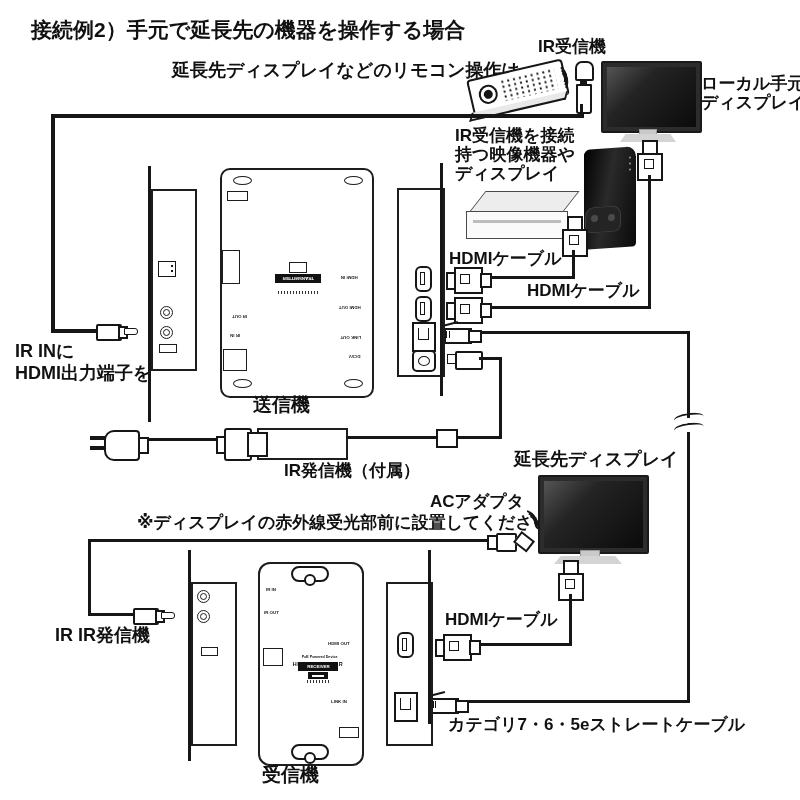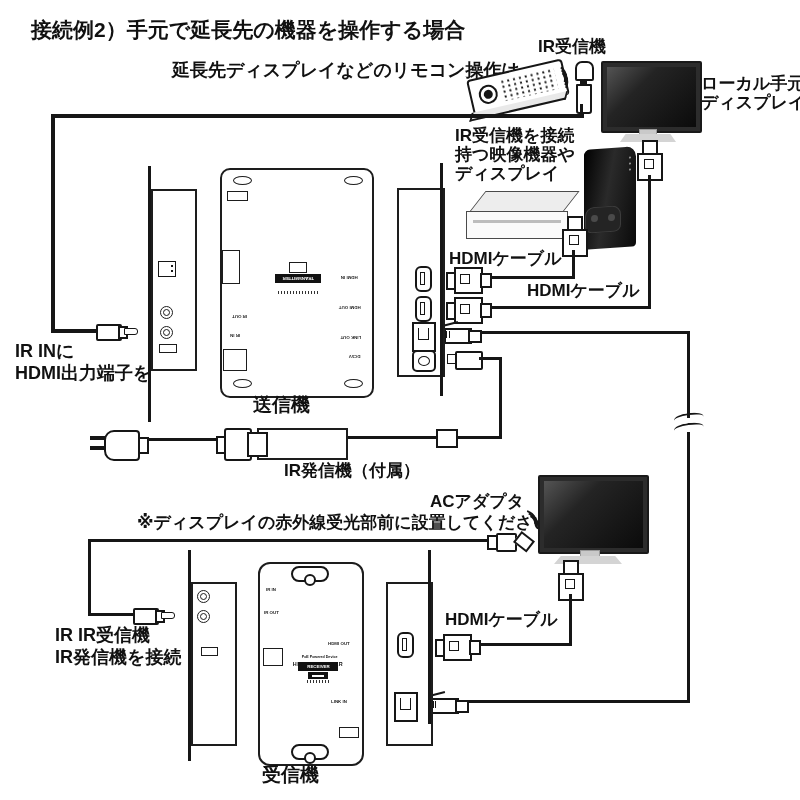--- a/index.html
+++ b/index.html
@@ -223,20 +223,21 @@
 
   <div class="plate" style="left:397px;top:188px;width:44px;height:185px;"></div>
   <div class="line" style="left:440px;top:163px;width:3px;height:233px;"></div>
   <div class="hport" style="left:415px;top:266px;"></div>
   <div class="hport" style="left:415px;top:296px;"></div>
   <div class="lport" style="left:412px;top:322px;"></div>
   <div class="hex" style="left:412px;top:350px;"></div>
 
   <div class="lbl" style="left:253px;top:394px;font-size:19px;">送信機</div>
 
+  <div class="lbl" style="left:514px;top:449px;font-size:18px;">延長先ディスプレイ</div>
   <div class="lbl" style="left:430px;top:492px;font-size:17px;">ACアダプタ</div>
   <div class="lbl" style="left:137px;top:513px;font-size:17px;">※ディスプレイの赤外線受光部前に設置してください。</div>
 
   <div class="bezel" style="left:538px;top:475px;width:107px;height:75px;">
     <div class="scr"></div>
   </div>
   <div class="neckk" style="left:580px;top:550px;width:18px;height:6px;"></div>
   <div class="basee" style="left:554px;top:556px;width:68px;height:8px;"></div>
 
   <div class="line" style="left:88px;top:539px;width:401px;height:3px;"></div>
@@ -250,22 +251,21 @@
   <div style="position:absolute;left:516px;top:508px;width:24px;height:30px;transform:rotate(-32deg);">
     <span class="arc" style="left:0;top:0;width:18px;height:26px;"></span>
     <span class="arc" style="left:5px;top:4px;width:12px;height:18px;"></span>
     <span class="arc" style="left:10px;top:8px;width:6px;height:10px;"></span>
   </div>
   <div class="mini" style="left:133px;top:608px;">
     <span class="bod"></span>
       <span class="r1"></span>
       <span class="tp"></span>
   </div>
-  <div class="lbl" style="left:55px;top:625px;font-size:18px;">IR IR受信機</div>
-  <div class="lbl" style="left:55px;top:647px;font-size:18px;">IR発信機を接続</div>
+  <div class="lbl" style="left:55px;top:625px;font-size:18px;">IR IR発信機</div>
 
   <div class="hv" style="left:558px;top:560px;">
       <div class="tip"></div>
       <div class="bod"></div>
     </div>
   <div class="line" style="left:569px;top:594px;width:3px;height:51px;"></div>
   <div class="line" style="left:477px;top:643px;width:95px;height:3px;"></div>
   <div class="hh" style="left:435px;top:633px;">
       <span class="tip"></span>
       <span class="bod"></span>
@@ -273,20 +273,21 @@
     </div>
   <div class="lbl" style="left:445px;top:610px;font-size:17px;">HDMIケーブル</div>
 
   <div class="lanc" style="left:431px;top:692px;">
       <span class="bod"></span>
       <span class="latch"></span>
       <span class="pins"></span>
       <span class="boot"></span>
     </div>
   <div class="line" style="left:467px;top:700px;width:223px;height:3px;"></div>
+  <div class="lbl" style="left:448px;top:715px;font-size:17px;">カテゴリ7・6・5eストレートケーブル</div>
 
   <div class="line" style="left:188px;top:550px;width:3px;height:211px;"></div>
   <div class="plate" style="left:191px;top:582px;width:42px;height:160px;"></div>
   <div class="jack" style="left:197px;top:590px;"></div>
   <div class="jack" style="left:197px;top:610px;"></div>
   <div class="minibox stripes" style="left:201px;top:647px;width:15px;height:7px;"></div>
 
   <div class="body" style="left:258px;top:562px;width:102px;height:200px;border-radius:12px;"></div>
   <div class="key" style="left:291px;top:566px;"></div>
   <div class="key" style="left:291px;top:744px;"></div>

